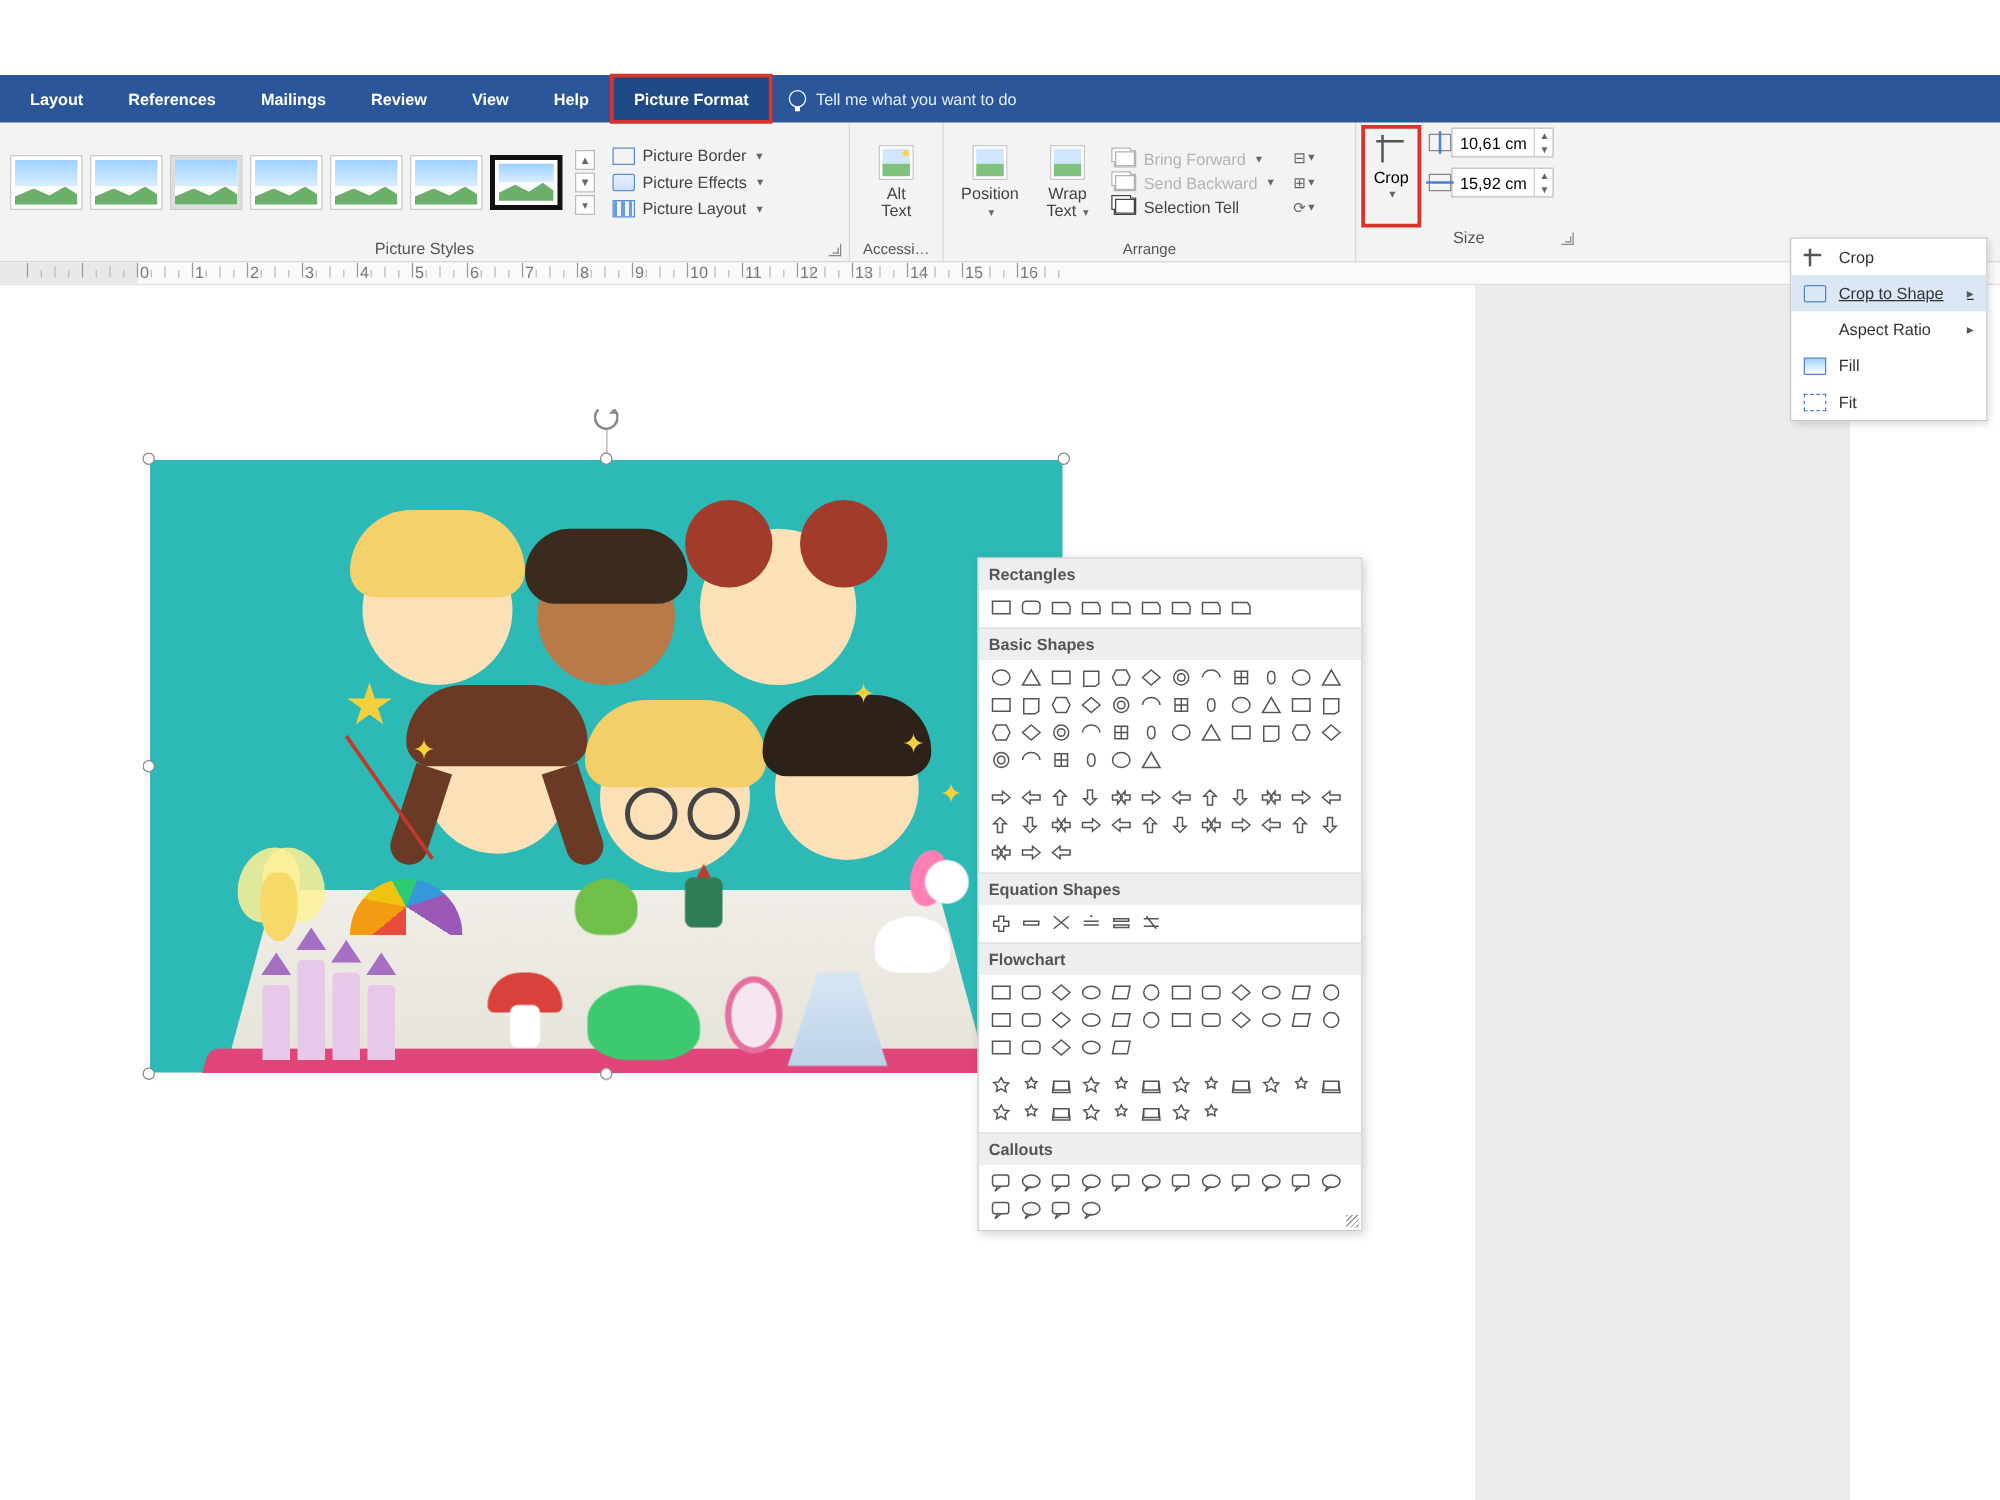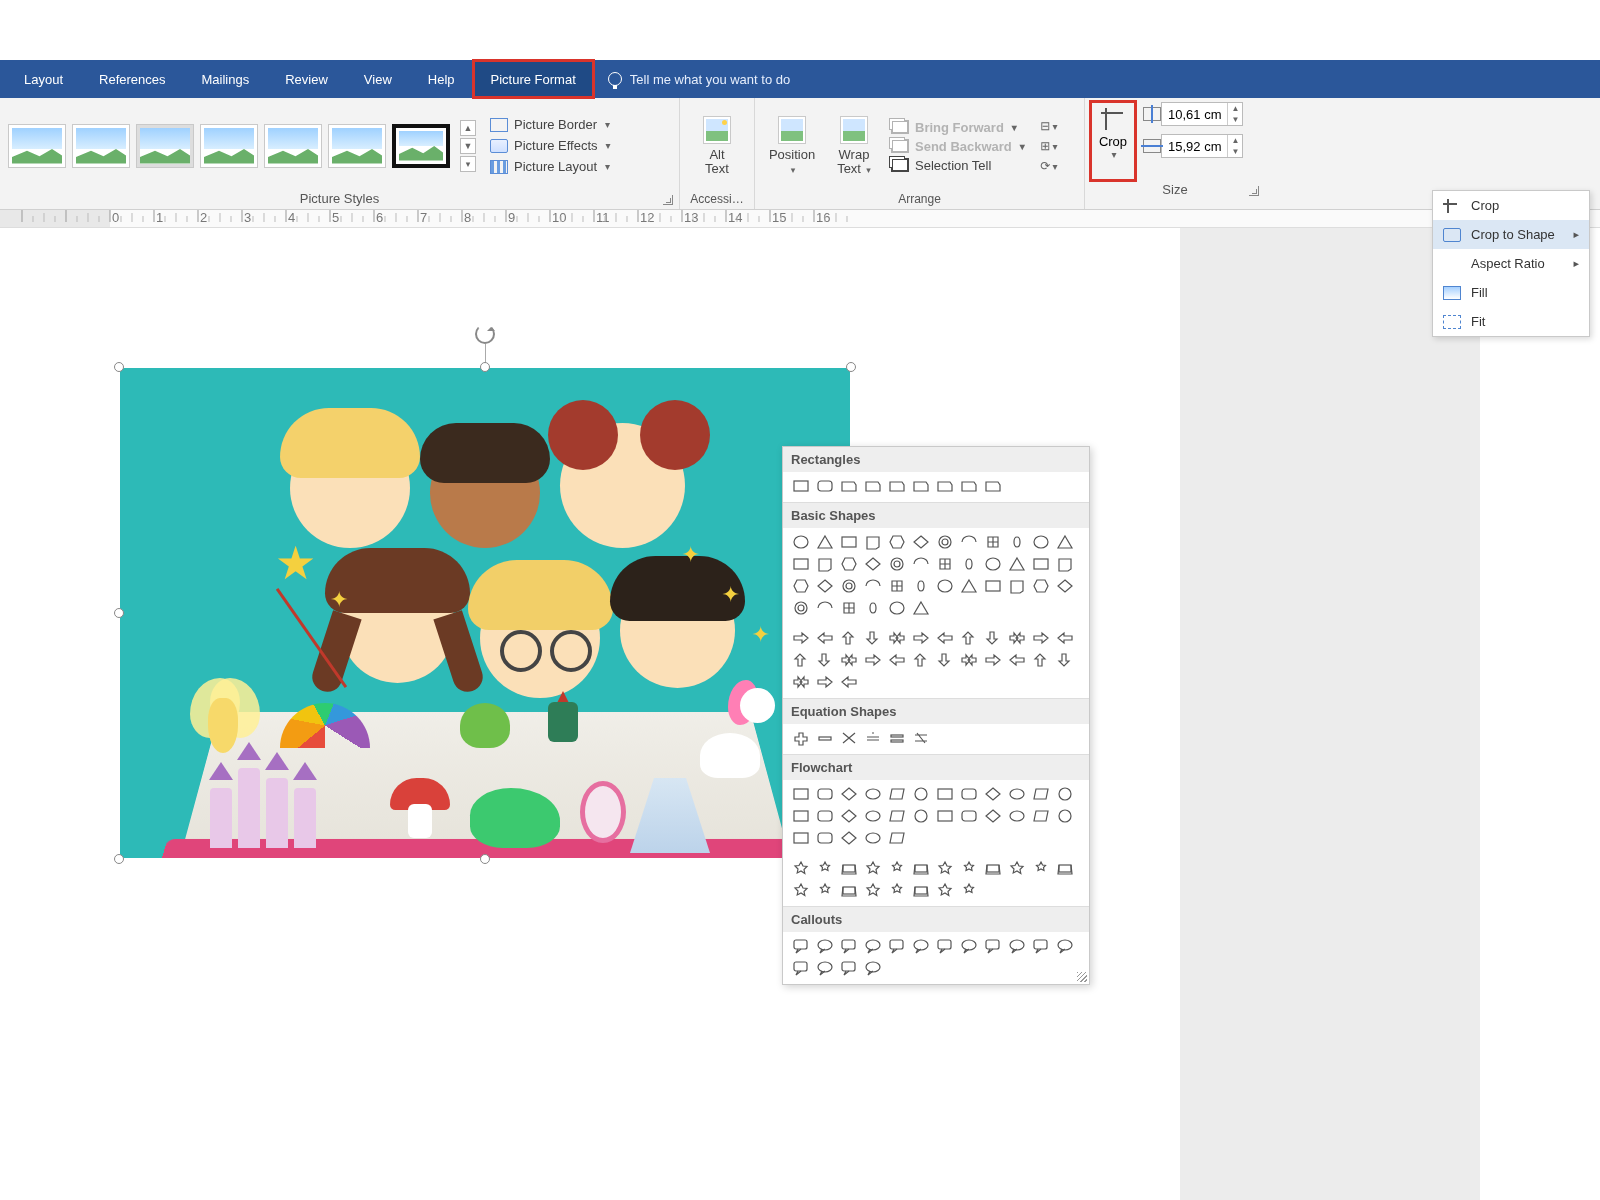--- a/index.html
+++ b/index.html
@@ -3,21 +3,21 @@
 <meta charset="utf-8">
 <style>
   * { box-sizing: border-box; margin: 0; padding: 0; font-family: 'Segoe UI', Tahoma, sans-serif; font-size: 13px; }
   body { background: #fff; width: 1600px; height: 1200px; overflow: hidden; user-select: none; }
   
   
   .top-spacer { height: 60px; background: #fff; }
 
   
   .ribbon-tabs { display: flex; align-items: center; height: 38px; background: linear-gradient(#2b579a,#2b579a); color: #fff; font-size: 14px; padding: 0 6px; position: relative; }
-  .ribbon-tabs .tab { padding: 0 18px; height: 100%; display: flex; align-items: center; cursor: pointer; }
+  .ribbon-tabs .tab { padding: 0 18px; height: 100%; display: flex; align-items: center; cursor: pointer; font-weight: bold; }
   .ribbon-tabs .tab.selected { background: #1f4a85; outline: 3px solid #d9342b; outline-offset: -2px; }
   .ribbon-tabs .tellme { display: flex; align-items: center; gap: 8px; margin-left: 14px; color: #e6eefc; }
   .ribbon-tabs .bulb { width: 14px; height: 14px; border: 1.5px solid #fff; border-radius: 50%; position: relative; }
   .ribbon-tabs .bulb::after { content:''; position:absolute; bottom:-4px; left:4px; width:4px; height:4px; background:#fff; }
 
   
   .ribbon { display: flex; height: 112px; background: #f3f3f3; border-bottom: 1px solid #d0d0d0; }
   .group { border-right: 1px solid #d8d8d8; display: flex; flex-direction: column; }
   .group-body { flex: 1; display: flex; align-items: center; padding: 4px 8px 0 8px; gap: 4px; }
   .group-label { text-align: center; font-size: 12px; color: #555; padding: 2px 0 3px 0; position: relative; }
@@ -44,21 +44,21 @@
   .bigbtn { display:flex; flex-direction:column; align-items:center; justify-content:center; gap:4px; width:58px; height:78px; cursor:pointer; color:#444; }
   .bigbtn .ic { width:28px; height:28px; background:#fff; border:1px solid #c9c9c9; position:relative;}
   .bigbtn .ic .sky{position:absolute;inset:2px 2px 12px 2px;background:#cfe6ff;}
   .bigbtn .ic .sun{position:absolute;top:3px;right:3px;width:5px;height:5px;background:#ffd24a;border-radius:50%;}
   .bigbtn .ic .hill{position:absolute;left:2px;right:2px;bottom:2px;height:10px;background:#7fc17f;}
   .bigbtn small{font-size:12px; line-height:1.1; text-align:center;}
   .bigbtn .chev{font-size:9px;}
 
   .arrange-stack { display:flex; flex-direction:column; gap:4px; margin-left:4px; }
   .arrange-stack .row { display:flex; align-items:center; gap:6px; color:#777; cursor:pointer; white-space:nowrap;}
-  .arrange-stack .row.disabled { color:#b3b3b3;font-weight:bold; }
+  .arrange-stack .row.disabled { color:#b3b3b3; }
   .arrange-stack .ic { width:18px; height:14px; border:1px solid currentColor; position:relative; background:#fff;}
   .arrange-stack .ic::before, .arrange-stack .ic::after { content:''; position:absolute; width:14px; height:10px; border:1px solid currentColor; background:#fff;}
   .arrange-stack .ic::before{ top:-3px; left:-3px;}
   .mini-col { display:flex; flex-direction:column; gap:6px; margin-left:10px;}
   .mini-col .ic { width:20px; height:14px; display:flex; align-items:center; justify-content:center; color:#666; cursor:pointer; font-size:12px;}
 
   .crop-wrap { display:flex; align-items:flex-start; gap:8px; padding:4px 6px 0 6px; }
   .crop-btn { display:flex; flex-direction:column; align-items:center; width:44px; height:78px; outline:3px solid #d9342b; outline-offset:-1px; cursor:pointer;}
   .crop-btn .ic { width:28px; height:28px; margin-top:4px; position:relative;}
   .crop-btn .ic::before,.crop-btn .ic::after{content:'';position:absolute;background:#555;}
@@ -70,21 +70,21 @@
   .size-stack .dimic.h::after{content:'';position:absolute;left:7px;top:-3px;bottom:-3px;width:2px;background:#4a7fd4;}
   .size-stack .dimic.w::after{content:'';position:absolute;top:5px;left:-3px;right:-3px;height:2px;background:#4a7fd4;}
   .size-stack .spin{display:flex;align-items:center;border:1px solid #bbb;background:#fff;height:24px;}
   .size-stack .spin span{padding:0 6px; font-size:13px;}
   .size-stack .spin .arrows{display:flex;flex-direction:column;border-left:1px solid #ccc;}
   .size-stack .spin .arrows div{width:14px;height:11px;display:flex;align-items:center;justify-content:center;font-size:8px;color:#666;cursor:pointer;}
 
   
   .crop-menu { position:absolute; top:190px; right:10px; width:158px; background:#fff; border:1px solid #c9c9c9; box-shadow:2px 2px 6px rgba(0,0,0,.15); z-index:50;}
   .crop-menu .item{display:flex;align-items:center;gap:10px;padding:7px 10px;color:#333;cursor:pointer;}
-  .crop-menu .item.hover{background:#dbe7f4;}
+  .crop-menu .item.hover{background:#dbe7f4;text-decoration:underline;}
   .crop-menu .item .mic{width:18px;height:14px;position:relative;}
   .crop-menu .item .arrow{margin-left:auto;font-size:11px;color:#555;}
   .crop-menu .mic.crop::before,.crop-menu .mic.crop::after{content:'';position:absolute;background:#555;}
   .crop-menu .mic.crop::before{left:4px;top:0;width:2px;height:14px;}
   .crop-menu .mic.crop::after{top:4px;left:0;width:14px;height:2px;}
   .crop-menu .mic.shape{border:1.5px solid #4f85d0;border-radius:2px;}
   .crop-menu .mic.fill{background:linear-gradient(#a5d0ff,#fff);border:1px solid #4f85d0;}
   .crop-menu .mic.fit{border:1px dashed #4f85d0;}
 
   

